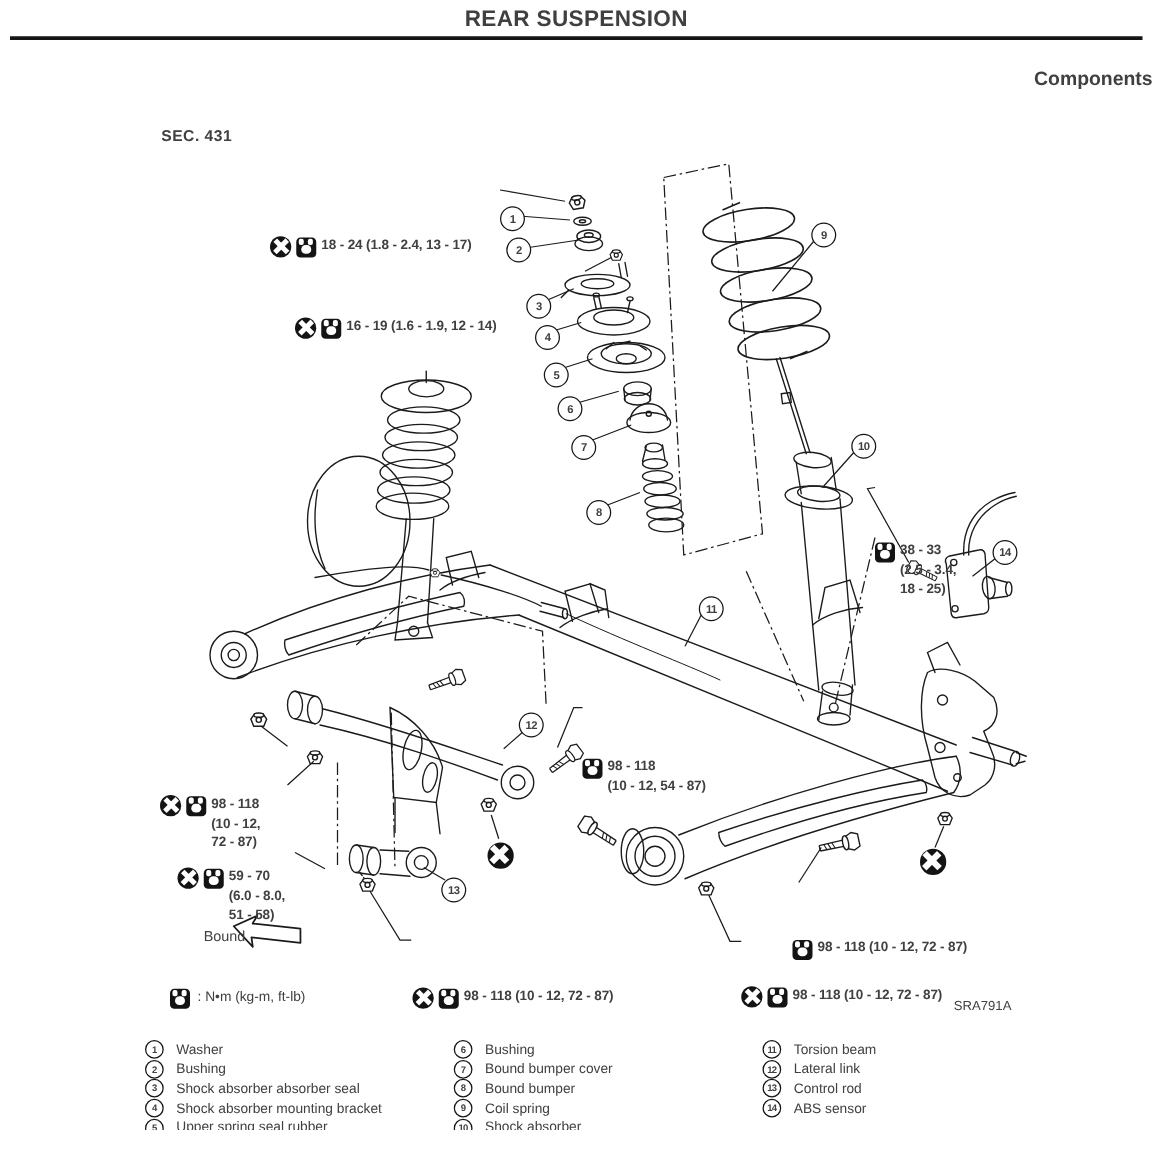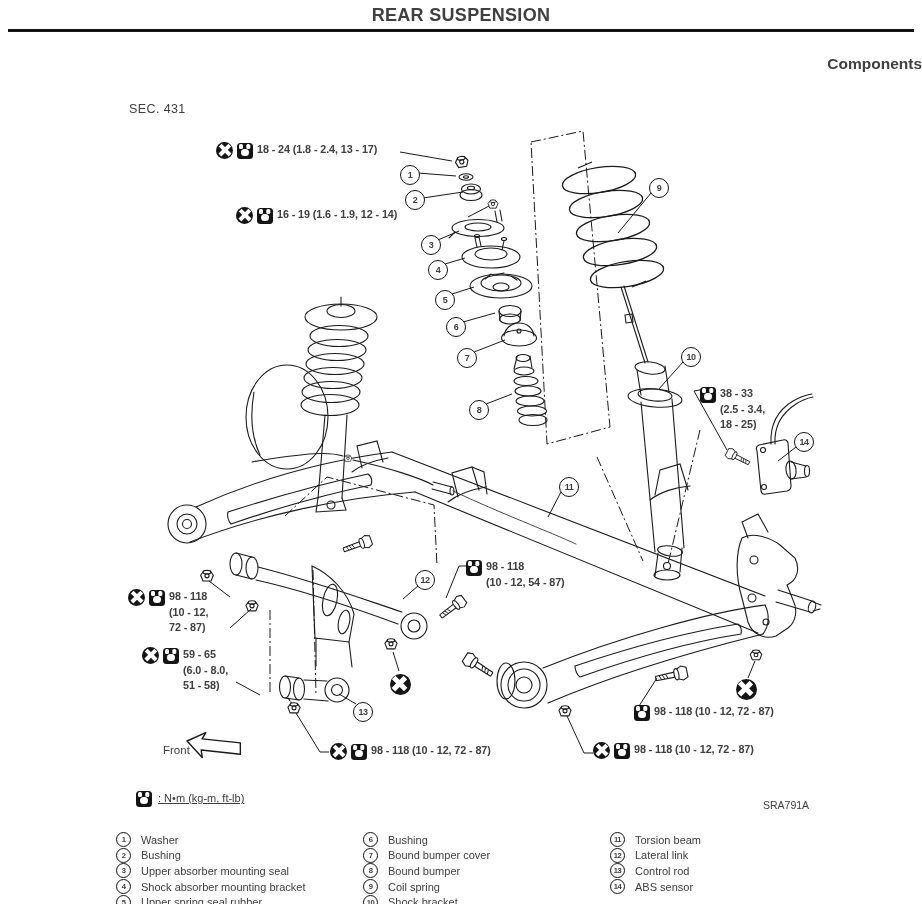--- a/index.html
+++ b/index.html
@@ -3,46 +3,46 @@
 <meta charset="utf-8">
 <style>
   html,body{margin:0;padding:0;background:#fff;}
   .page{position:relative;width:922px;height:904px;background:#fff;overflow:hidden;
         font-family:"Liberation Sans",sans-serif;color:#404040;}
   .title{position:absolute;top:5px;left:0;width:100%;text-align:center;
          font-size:18px;font-weight:bold;letter-spacing:.3px;}
   .rule{position:absolute;top:29px;left:8px;right:8px;height:3px;background:#151515;}
   .subtitle{position:absolute;top:55px;left:0;width:100%;text-align:right;
             font-size:15.5px;font-weight:bold;}
-  .sec{position:absolute;top:102px;left:129px;font-size:12.5px;font-weight:normal;letter-spacing:.4px;}
+  .sec{position:absolute;top:102px;left:129px;font-size:12.5px;font-weight:bold;letter-spacing:.4px;}
   svg.art{position:absolute;left:0;top:0;}
   
   .spec{position:absolute;display:flex;gap:4px;align-items:flex-start;
-        font-size:10.8px;font-weight:bold;letter-spacing:-.1px;line-height:15.5px;white-space:nowrap;}
+        font-size:10.8px;font-weight:bold;letter-spacing:-.1px;line-height:15.5px;white-space:nowrap;margin-top:47px;}
   .spec .lines{display:flex;flex-direction:column;}
   
   .xicon{position:relative;width:17px;height:17px;border-radius:50%;background:#141414;
          flex:none;display:inline-block;}
   .xicon::before,.xicon::after{content:"";position:absolute;left:9%;top:37%;width:82%;height:26%;
          background:#fff;}
   .xicon::before{transform:rotate(45deg);} .xicon::after{transform:rotate(-45deg);}
   .xmark{position:absolute;width:21px;height:21px;margin:-10.5px 0 0 -10.5px;}
   
   .ticon{position:relative;width:16px;height:16px;border-radius:3.5px;background:#141414;
          flex:none;display:inline-block;margin-top:.5px;}
   .ticon::before{content:"";position:absolute;left:2.2px;top:1.9px;width:4.2px;height:4.8px;
          border-radius:1.6px;background:#fff;box-shadow:7.3px 0 0 #fff;}
   .ticon::after{content:"";position:absolute;left:4.2px;top:6.2px;width:7.6px;height:7.6px;
          border-radius:50%;background:#fff;}
   .callout{position:absolute;width:18px;height:18px;margin:-9px 0 0 -9px;border:1.6px solid #151515;
          border-radius:50%;background:#fff;display:flex;align-items:center;justify-content:center;
          font-size:9px;font-weight:bold;letter-spacing:-.5px;}
   .front-label{position:absolute;top:744px;left:163px;font-size:11.5px;}
   .note{position:absolute;top:790px;left:136px;display:flex;gap:6px;align-items:center;
-        font-size:11px;text-decoration:underline;}
+        font-size:11px;}
   .figcode{position:absolute;top:799px;left:763px;font-size:10.5px;text-align:right;}
   .legend{position:absolute;top:832px;left:0;width:100%;}
   .col{position:absolute;top:0;display:flex;flex-direction:column;}
   .col1{left:116px;} .col2{left:363px;} .col3{left:610px;}
   .item{display:flex;align-items:center;height:15.6px;gap:10px;font-size:11px;}
   .num{width:13px;height:13px;border:1.2px solid #151515;border-radius:50%;flex:none;
        display:flex;align-items:center;justify-content:center;font-size:7.6px;font-weight:bold;
        letter-spacing:-.5px;background:#fff;}
 </style>
 </head>
@@ -309,21 +309,21 @@
     <span class="lines">
       <span>98 - 118</span>
       <span>(10 - 12,</span>
       <span>72 - 87)</span>
     </span>
   </div>
   <div class="spec" style="left:142px;top:647px">
     <span class="xicon"></span>
     <span class="ticon"></span>
     <span class="lines">
-      <span>59 - 65</span>
+      <span>59 - 70</span>
       <span>(6.0 - 8.0,</span>
       <span>51 - 58)</span>
     </span>
   </div>
   <div class="spec" style="left:466px;top:559px">
     <span class="ticon"></span>
     <span class="lines">
       <span>98 - 118</span>
       <span>(10 - 12, 54 - 87)</span>
     </span>
@@ -360,41 +360,41 @@
   <div class="callout" style="left:658px;top:187px">9</div>
   <div class="callout" style="left:690px;top:356px">10</div>
   <div class="callout" style="left:568px;top:486px">11</div>
   <div class="callout" style="left:424px;top:579px">12</div>
   <div class="callout" style="left:362px;top:711px">13</div>
   <div class="callout" style="left:803px;top:441px">14</div>
 
   <span class="xicon xmark" style="left:400px;top:684px"></span>
   <span class="xicon xmark" style="left:746px;top:689px"></span>
 
-  <div class="front-label">Front</div>
+  <div class="front-label">Bound</div>
 
   <div class="note">
     <span class="ticon"></span>
     <span>: N•m (kg-m, ft-lb)</span>
   </div>
   <div class="figcode">SRA791A</div>
 
   <div class="legend">
     <div class="col col1">
       <div class="item">
           <span class="num">1</span>
           <span>Washer</span>
         </div>
       <div class="item">
           <span class="num">2</span>
           <span>Bushing</span>
         </div>
       <div class="item">
           <span class="num">3</span>
-          <span>Upper absorber mounting seal</span>
+          <span>Shock absorber absorber seal</span>
         </div>
       <div class="item">
           <span class="num">4</span>
           <span>Shock absorber mounting bracket</span>
         </div>
       <div class="item">
           <span class="num">5</span>
           <span>Upper spring seal rubber</span>
         </div>
     </div>
@@ -410,21 +410,21 @@
       <div class="item">
           <span class="num">8</span>
           <span>Bound bumper</span>
         </div>
       <div class="item">
           <span class="num">9</span>
           <span>Coil spring</span>
         </div>
       <div class="item">
           <span class="num">10</span>
-          <span>Shock bracket</span>
+          <span>Shock absorber</span>
         </div>
     </div>
     <div class="col col3">
       <div class="item">
           <span class="num">11</span>
           <span>Torsion beam</span>
         </div>
       <div class="item">
           <span class="num">12</span>
           <span>Lateral link</span>

